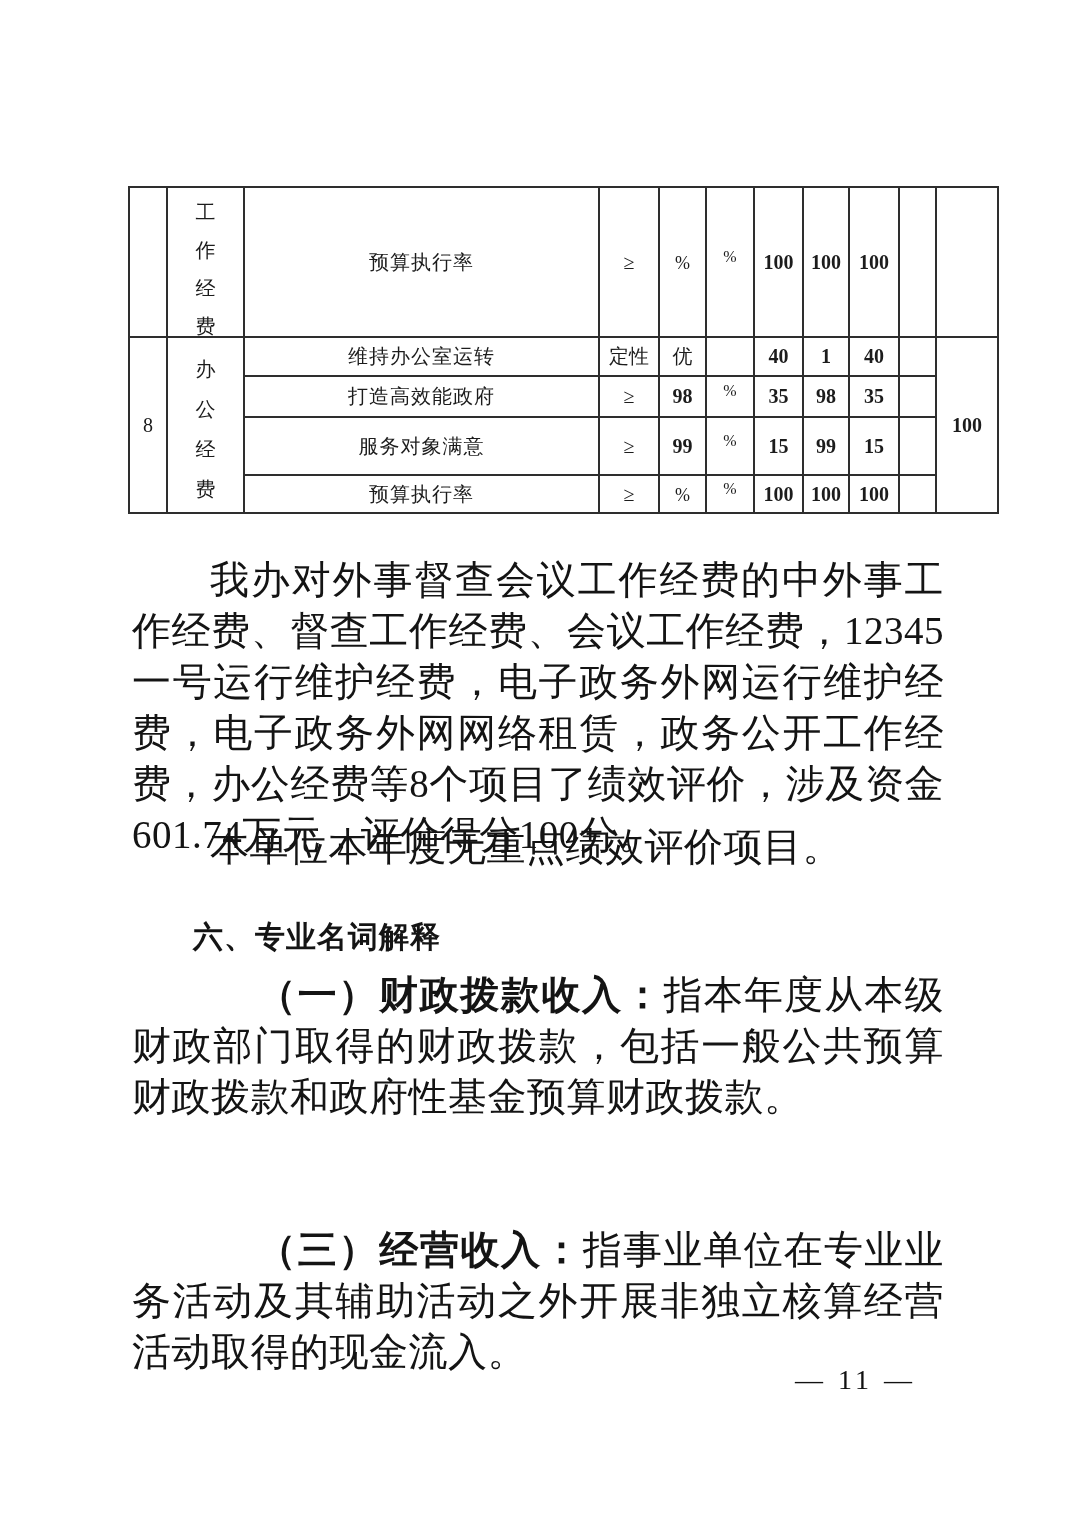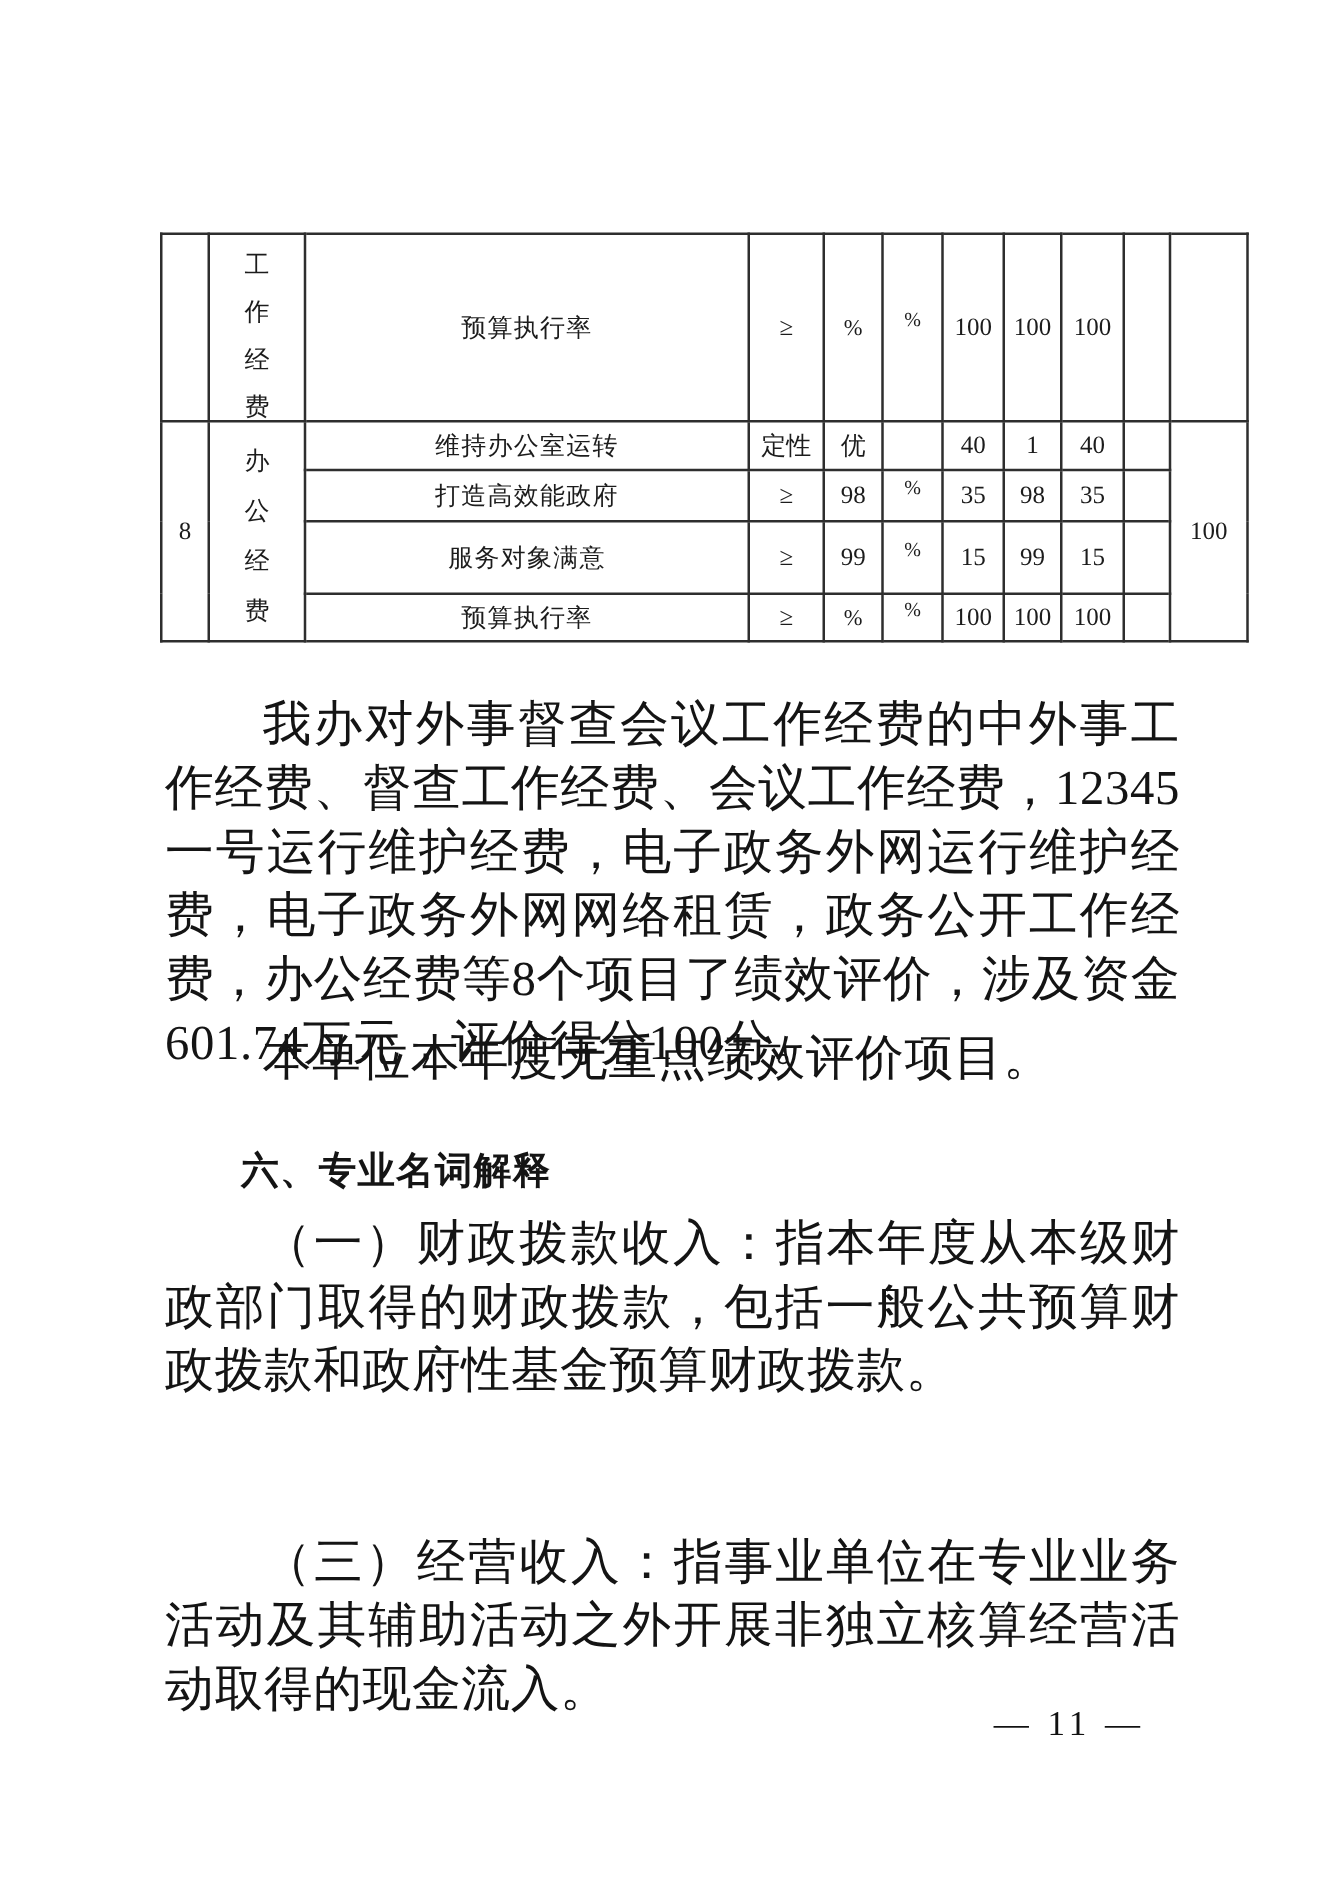--- a/index.html
+++ b/index.html
@@ -30,21 +30,21 @@
     overflow:hidden;
   }
   td.no-top{border-top:none;}
   tr.rA{height:147px;}
   tr.rB1{height:39px;}
   tr.rB2{height:41px;}
   tr.rB3{height:58px;}
   tr.rB4{height:38px;}
   td.ind{text-align:left;padding-left:12px;font-size:20px;letter-spacing:1px;}
   td.op{font-size:21px;}
-  td.num{font-family:"Liberation Serif",serif;font-size:20px;}
+  td.num{font-family:"Liberation Serif",serif;font-size:20px;font-weight:bold;}
   td.rowno{font-size:21px;}
   .vstack{
     display:flex;flex-direction:column;justify-content:space-between;
     align-items:center;width:100%;
     font-size:20px;line-height:20px;letter-spacing:0;
   }
   .vstack.g7{height:134px;margin-top:14px;}
   .vstack.g8{height:140px;margin-top:8px;}
   td.c6 .hi{position:relative;top:-7px;font-size:16px;}
   td.c5 .pct{font-size:18px;}
@@ -66,21 +66,21 @@
   }
   .h-six{
     font-family:"Liberation Sans", sans-serif;
     font-weight:700;
     font-size:30px;
     line-height:40px;
     padding-left:61px;
     letter-spacing:1px;
     width:880px;
   }
-  .term-label{font-weight:400;letter-spacing:1px;}
+  .term-label{font-weight:700;letter-spacing:1px;margin-left:47px;}
   .footer{
     position:absolute;left:795px;top:1364px;
     font-size:28px;letter-spacing:4px;color:#111;
     font-family:"Liberation Serif",serif;
   }
 </style>
 </head>
 <body>
 
 <div class="page">

